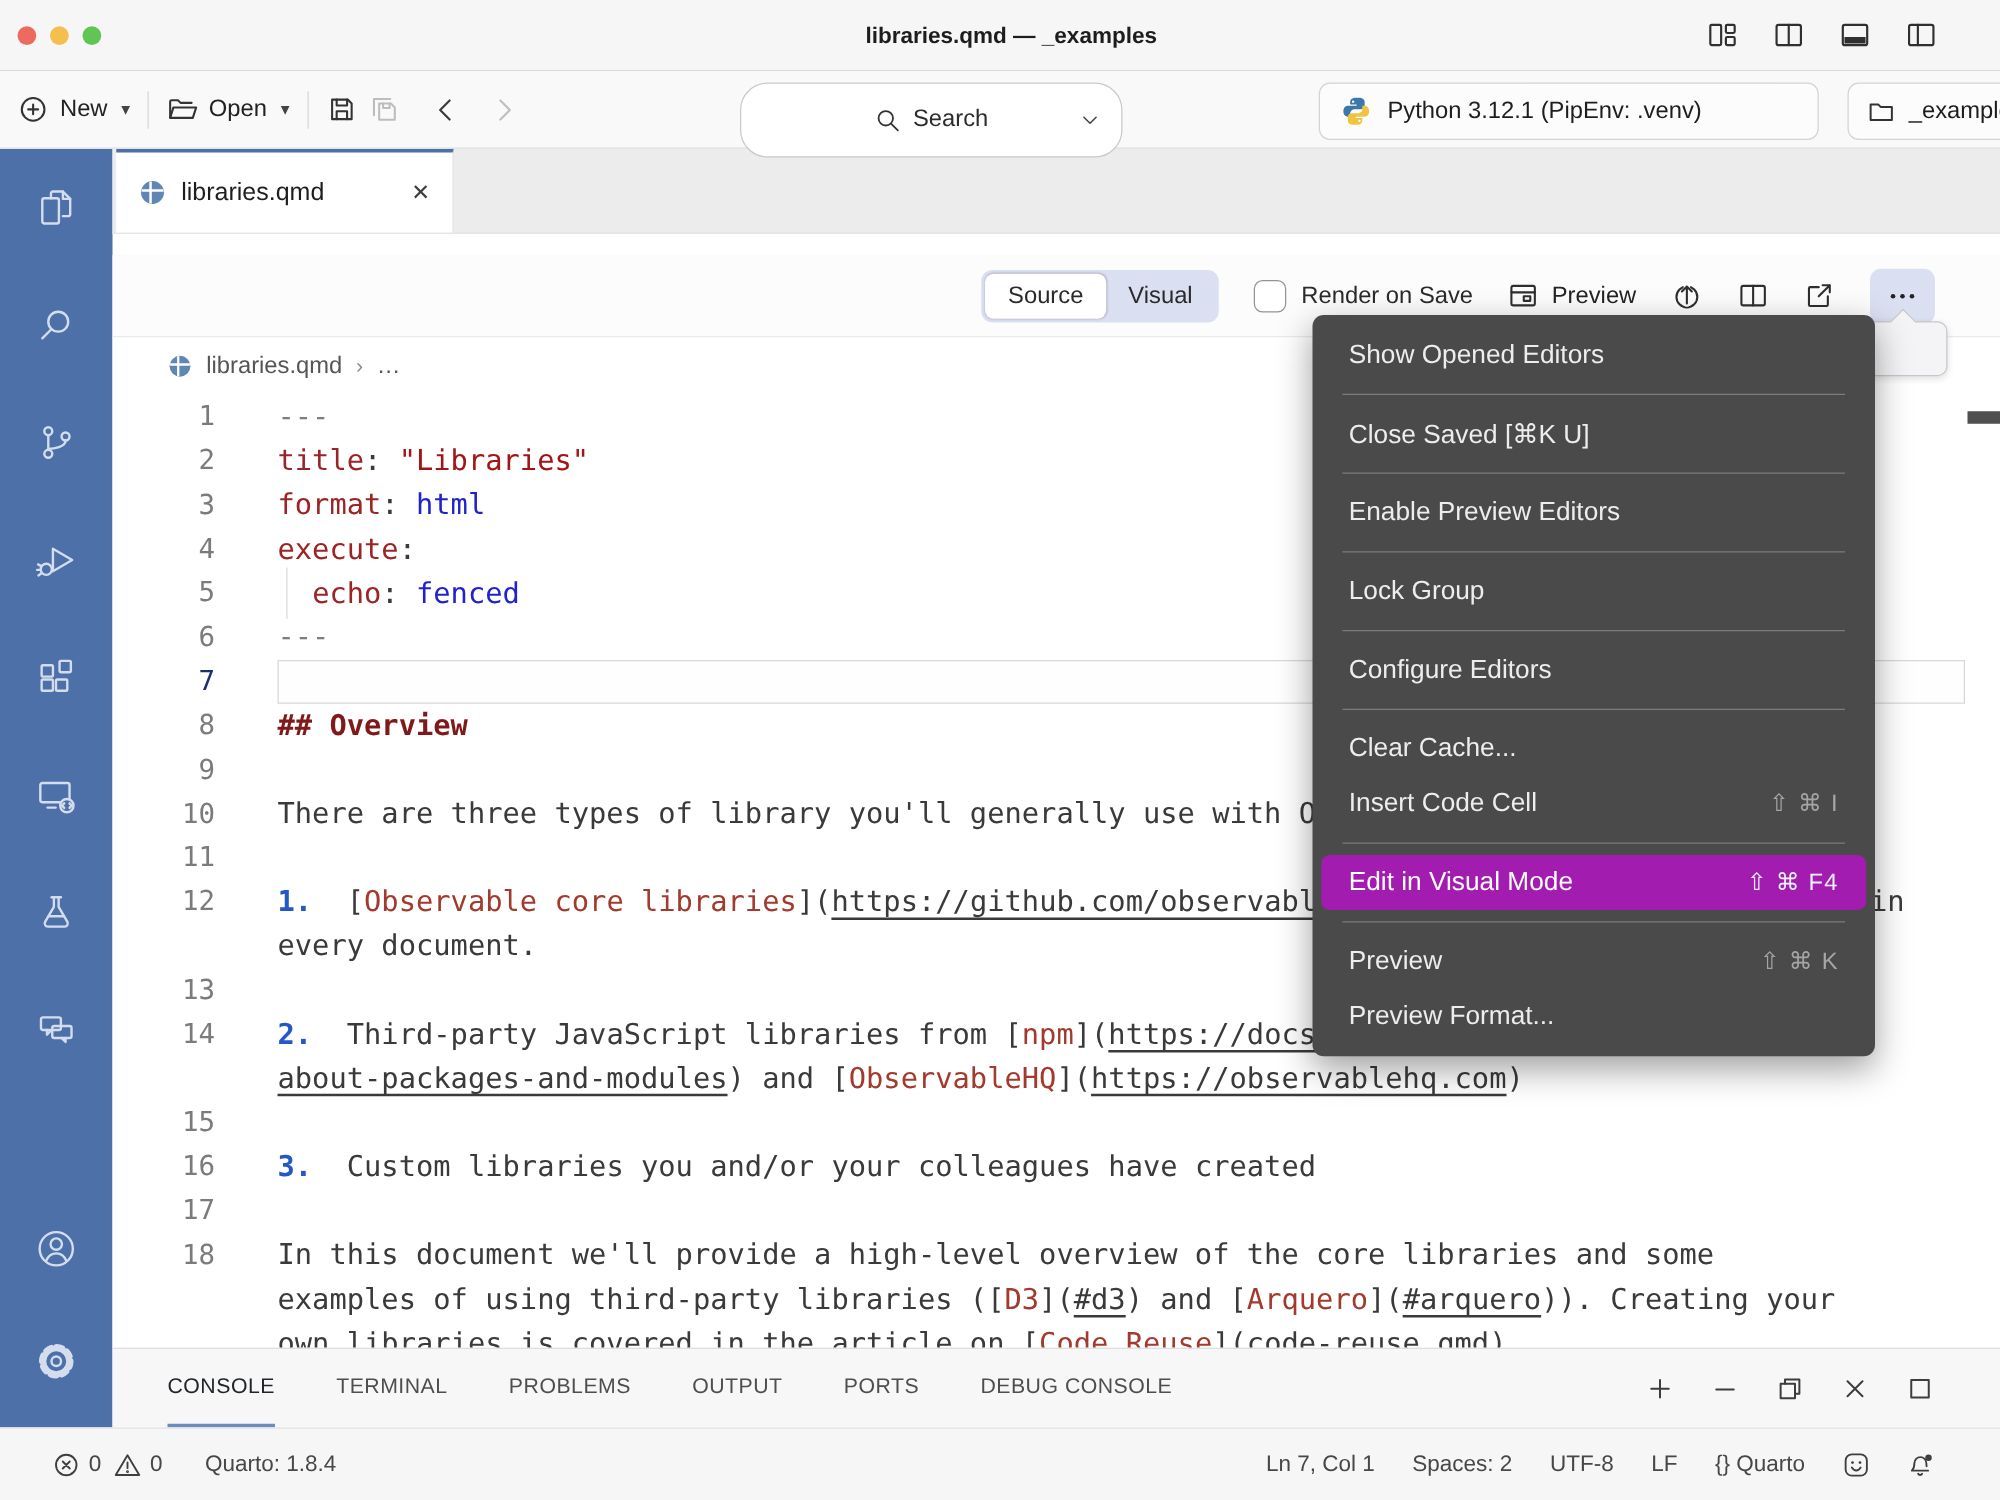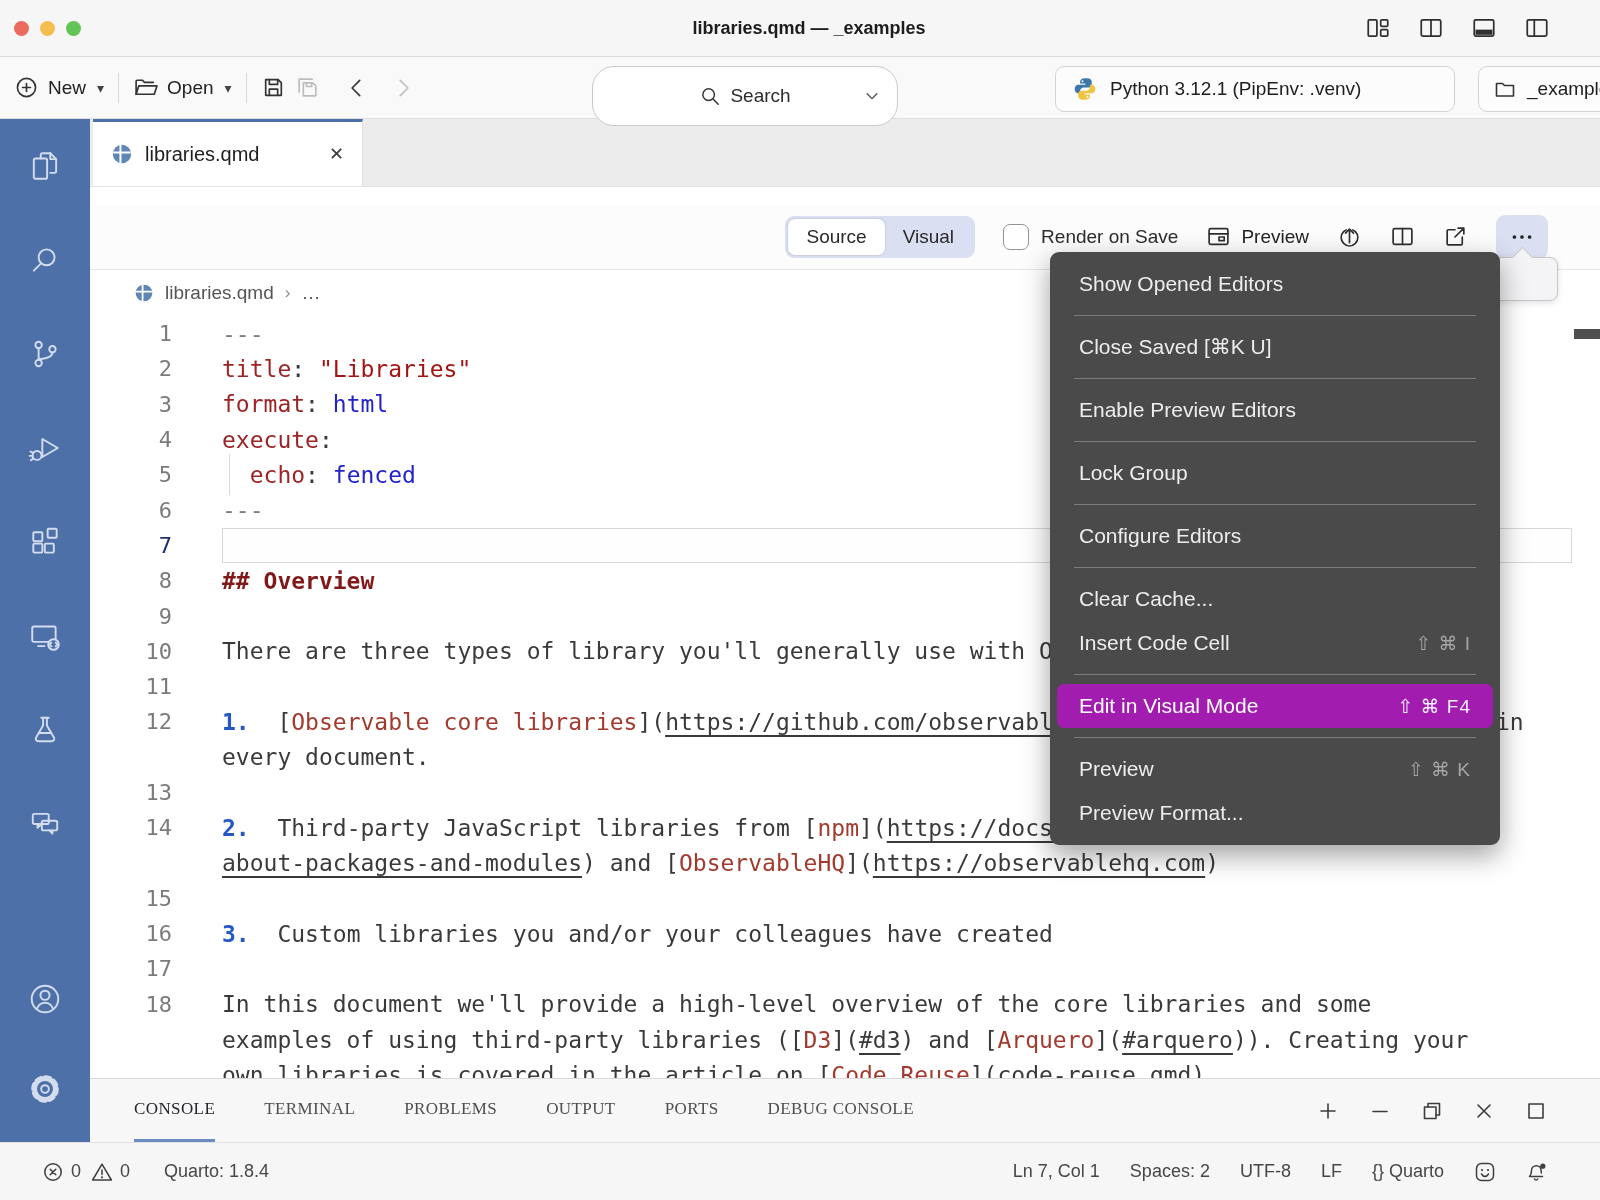--- a/index.html
+++ b/index.html
@@ -86,21 +86,21 @@
   .iguide{position:absolute;left:7px;top:-3px;bottom:-3px;width:1px;background:#d9d9d9;}
   .seg-pun{color:#7e7e7e;} .seg-key{color:#9b2426;} .seg-str{color:#a31515;}
   .seg-val{color:#2222cc;} .seg-hd{color:#801919;font-weight:bold;}
   .seg-num{color:#2458c6;font-weight:bold;} .seg-link{color:#a33a2e;}
   .seg-url{color:#3a3a3a;text-decoration:underline;text-underline-offset:5px;}
   .scrollthumb{position:absolute;top:13px;right:0;width:26px;height:10px;background:#4f4f4f;}
   
   .paneltabs{height:64px;flex:none;border-top:1px solid #d8d8d8;background:#f7f7f8;display:flex;
     align-items:stretch;padding:0 52px 0 44px;box-sizing:border-box;font-size:17px;color:#4e4e4e;}
   .ptab{display:flex;align-items:center;margin-right:49px;border-bottom:3px solid transparent;
-    letter-spacing:.4px;box-sizing:border-box;font-family:Liberation Serif, serif;}
+    letter-spacing:.4px;box-sizing:border-box;}
   .ptab.active{color:#22252a;border-bottom-color:#6a8cc0;}
   .panel-actions{margin-left:auto;display:flex;gap:28px;align-items:center;color:#3d3d3d;}
   .pa-icon{width:24px;height:24px;}
   
   .statusbar{height:58px;flex:none;background:#f6f6f7;border-top:1px solid #e2e2e2;display:flex;
     align-items:center;padding:0 52px 0 42px;box-sizing:border-box;font-size:18px;color:#474747;}
   .sb-left{display:flex;align-items:center;gap:10px;}
   .sb-right{margin-left:auto;display:flex;align-items:center;gap:30px;}
   .sb-item{display:flex;align-items:center;gap:7px;}
   .sb-icon{width:22px;height:22px;color:#3f3f3f;}

